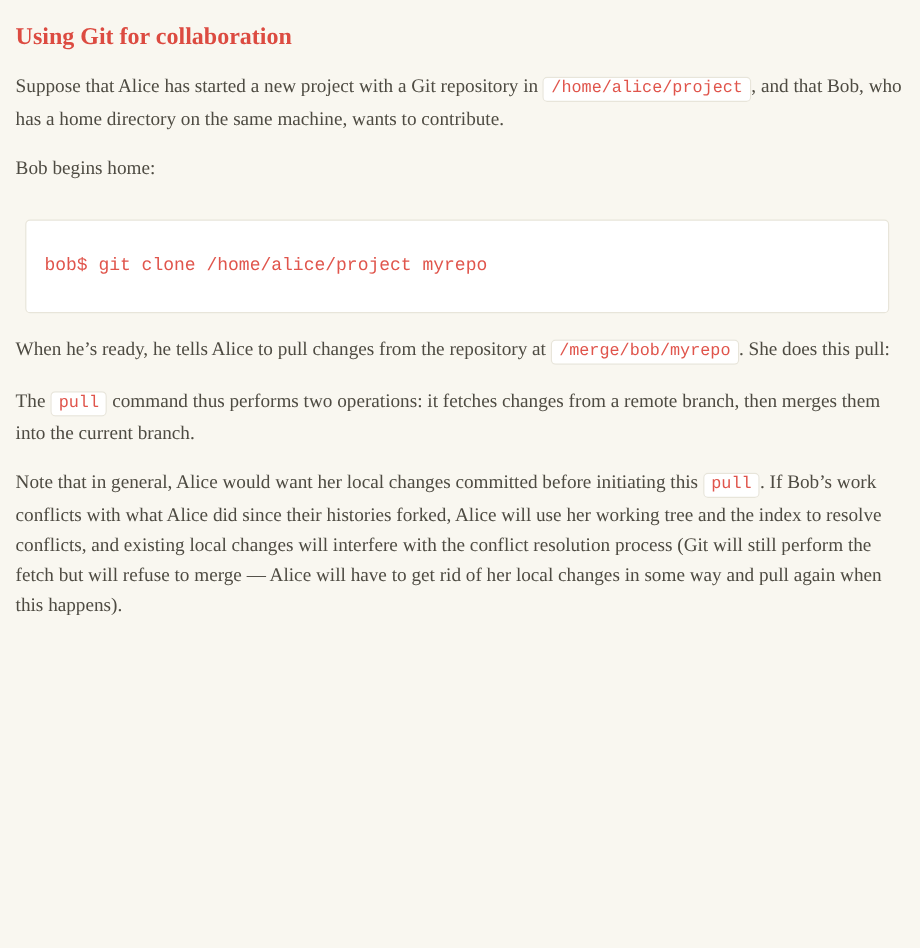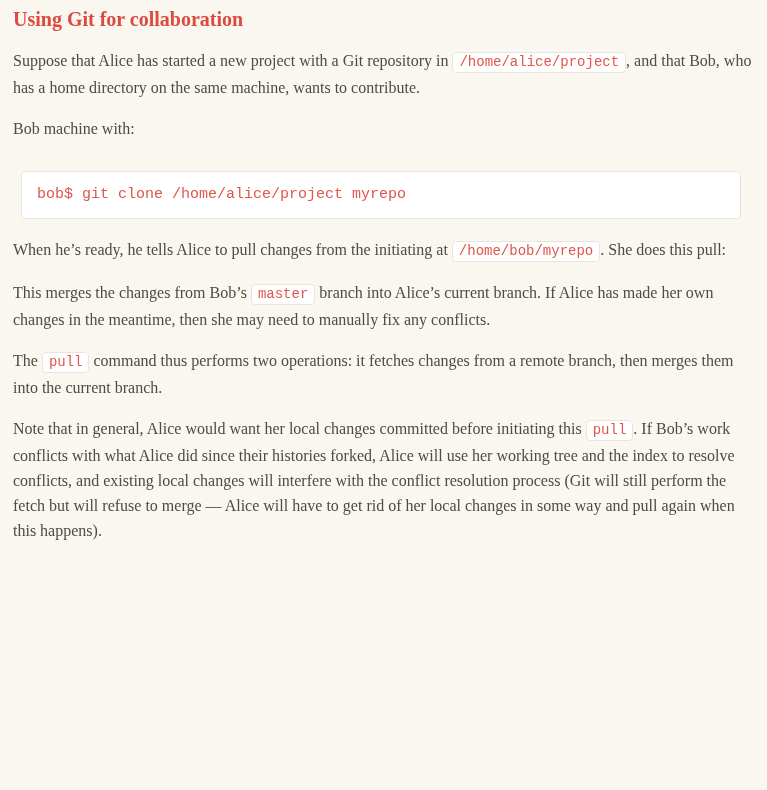--- a/index.html
+++ b/index.html
@@ -20,21 +20,21 @@
     font-family: "Liberation Serif", serif;
   }
   .doc {
     padding: 0 13px;
   }
   .title {
     font-size: 20px;
     line-height: 26px;
     font-weight: bold;
     color: var(--heading-red);
-    margin: 6px 0 13px 0;
+    margin: 18px 0 13px 0;
   }
   .para {
     font-size: 16px;
     line-height: 25px;
     margin: 16px 0;
   }
   .ic {
     font-family: "Liberation Mono", monospace;
     font-size: 14px;
     color: var(--code-red);
@@ -42,50 +42,49 @@
     border: 1px solid var(--box-border);
     border-radius: 4px;
     padding: 1px 6px 2px 6px;
     white-space: nowrap;
   }
   .codeblock {
     background: var(--box-background);
     border: 1px solid var(--box-border);
     border-radius: 4px;
     margin: 30px 13px 18px 8px;
-    padding: 12px 15px;
+    padding: 27px 15px;
     font-family: "Liberation Mono", monospace;
     font-size: 15px;
     line-height: 22px;
     color: var(--code-red);
     white-space: pre;
     overflow-x: auto;
   }
   .codeblock code {
     font-family: "Liberation Mono", monospace;
   }
 </style>
 </head>
 <body>
 
 <main class="doc">
 
   <h2 class="title">Using Git for collaboration</h2>
 
   <p class="para"><span>Suppose that Alice has started a new project with a Git repository in </span><code class="ic">/home/alice/project</code><span>, and that Bob, who has a home directory on the same machine, wants to contribute.</span></p>
 
-  <p class="para">Bob machine with:</p>
+  <p class="para">Bob begins home:</p>
 
   <pre class="codeblock"><code>bob$ git clone /home/alice/project myrepo</code></pre>
 
 
 
 
-  <p class="para"><span>When he’s ready, he tells Alice to pull changes from the initiating at </span><code class="ic">/home/bob/myrepo</code><span>. She does this pull:</span></p>
+  <p class="para"><span>When he’s ready, he tells Alice to pull changes from the repository at </span><code class="ic">/merge/bob/myrepo</code><span>. She does this pull:</span></p>
 
 
-  <p class="para"><span>This merges the changes from Bob’s </span><code class="ic">master</code><span> branch into Alice’s current branch. If Alice has made her own changes in the meantime, then she may need to manually fix any conflicts.</span></p>
 
   <p class="para"><span>The </span><code class="ic">pull</code><span> command thus performs two operations: it fetches changes from a remote branch, then merges them into the current branch.</span></p>
 
   <p class="para"><span>Note that in general, Alice would want her local changes committed before initiating this </span><code class="ic">pull</code><span>. If Bob’s work conflicts with what Alice did since their histories forked, Alice will use her working tree and the index to resolve conflicts, and existing local changes will interfere with the conflict resolution process (Git will still perform the fetch but will refuse to merge — Alice will have to get rid of her local changes in some way and pull again when this happens).</span></p>
 
 </main>
 
 </body></html>

